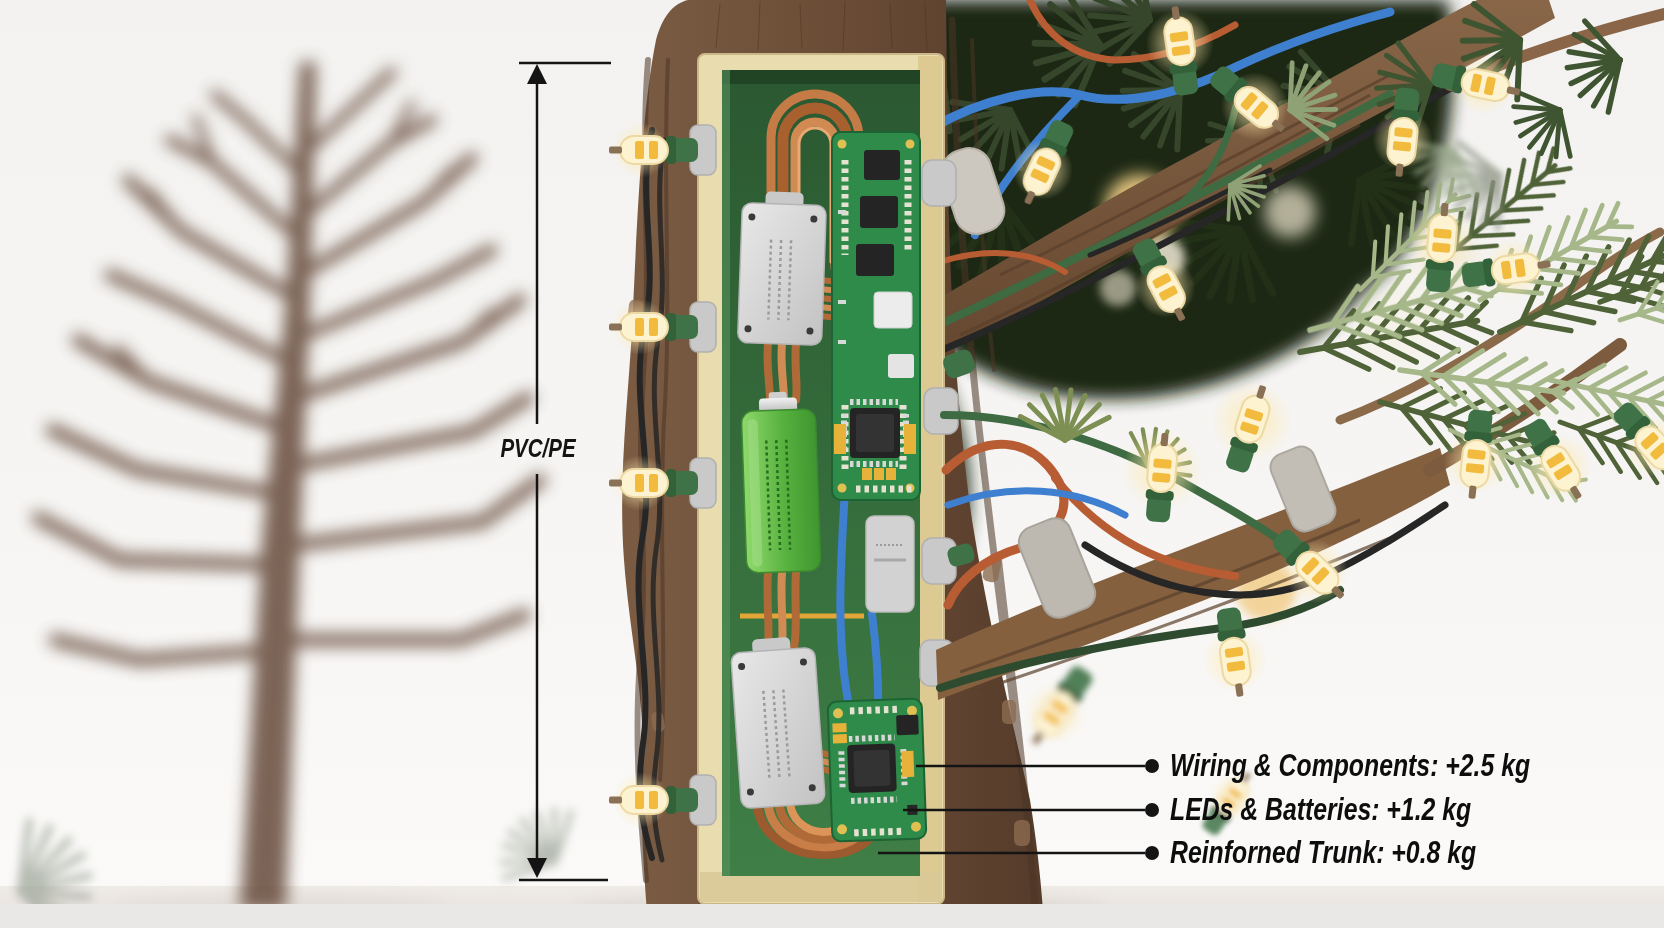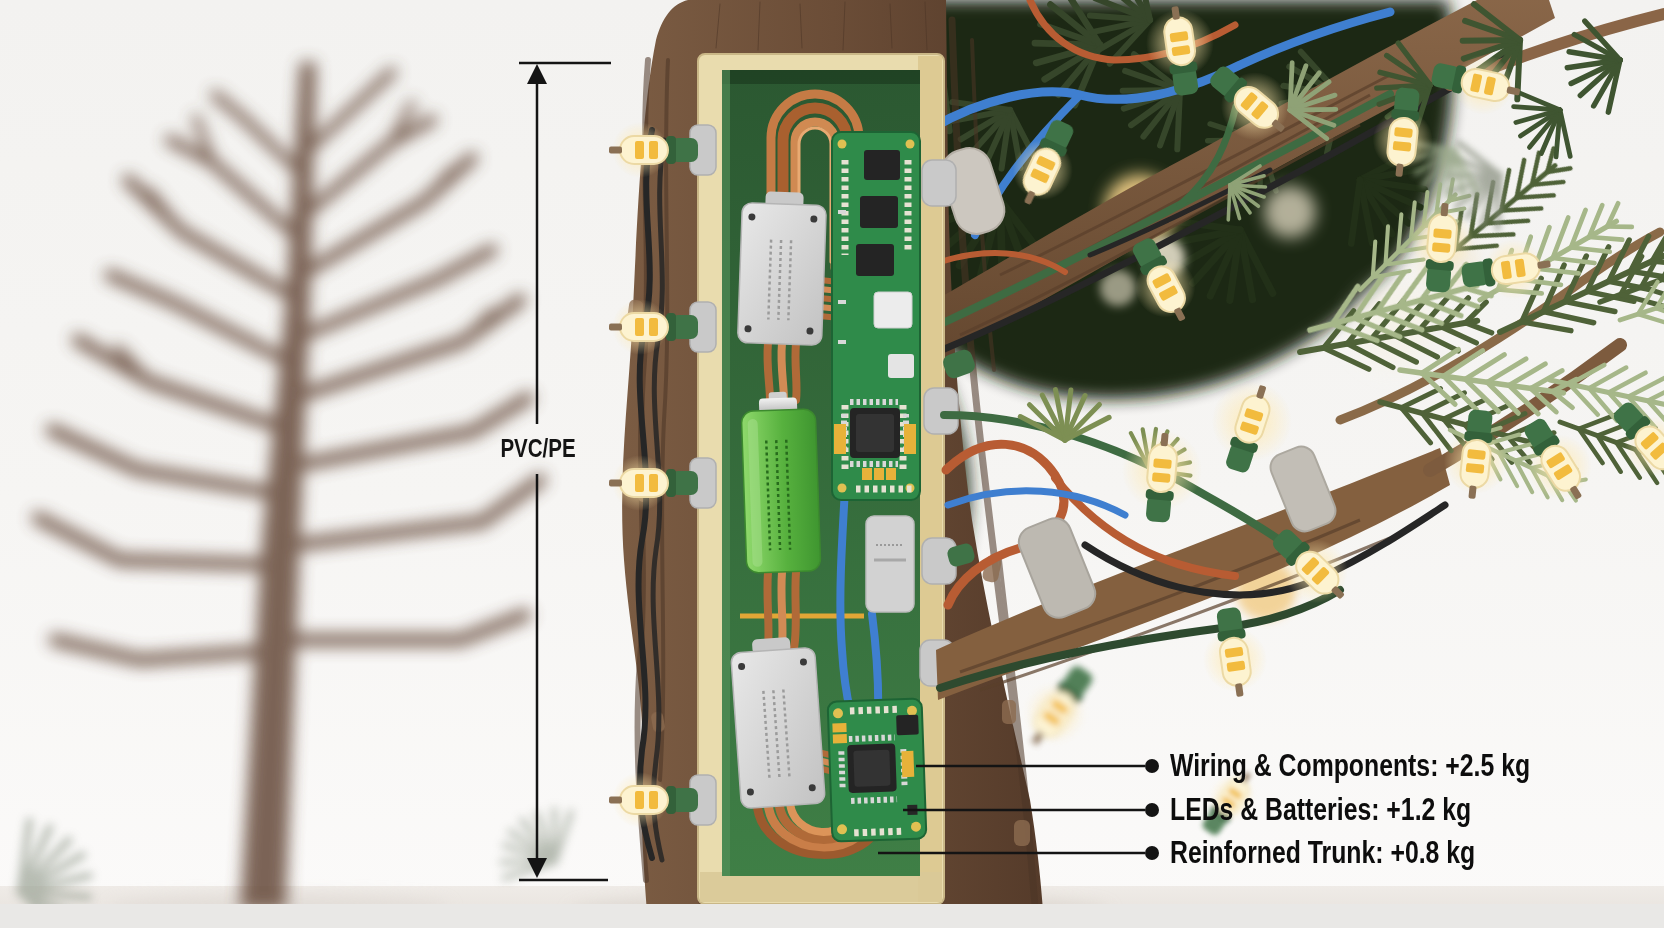--- a/index.html
+++ b/index.html
@@ -1,19 +1,20 @@
 <!DOCTYPE html>
 <html style="--bg: #f4f3f1; --trunk-brown: #6f523c; --panel-cream: #e9dcae; --interior-green: #35683b; --pcb-green: #2f8b4a; --battery-green: #55b13e; --copper: #c07845; --bulb-glass: #fdf3d0; --bulb-filament: #f2bb3e; --socket-green: #3f7347; --wire-blue: #3f7fd0; --wire-green: #3e6b42; --wire-orange: #b85c33; --wire-black: #262626; --needle-dark: #36462a; --needle-sage: #a6b789; --annotation-ink: #141414;"><head>
 <meta charset="utf-8">
 <style>
   html,body{margin:0;padding:0;background:#e9e8e6;}
   .stage{
     position:relative;width:1664px;height:904px;overflow:hidden;
     background:linear-gradient(180deg,#f3f2f0 0%,#f6f5f3 55%,#fbfaf9 100%);
     font-family:"Liberation Sans",sans-serif;
+    font-style:italic;
   }
   svg{position:absolute;left:0;top:0;}
   .lbl{position:absolute;font-weight:bold;color:var(--annotation-ink,#141414);white-space:nowrap;}
   #pvc-label{font-size:25px;transform:scaleX(.82);transform-origin:center center;width:120px;text-align:center;}
   .callout{font-size:31px;line-height:36px;transform:scaleX(.8);transform-origin:left center;color:#0d0d0d;}
   
   .socket{fill:var(--socket-green,#3f7347);}
   .socket-ring{fill:#33613a;}
   .glass{fill:var(--bulb-glass,#fdf3d0);stroke:#ecd9a4;stroke-width:2;}
   .filament{fill:var(--bulb-filament,#f2bb3e);}

